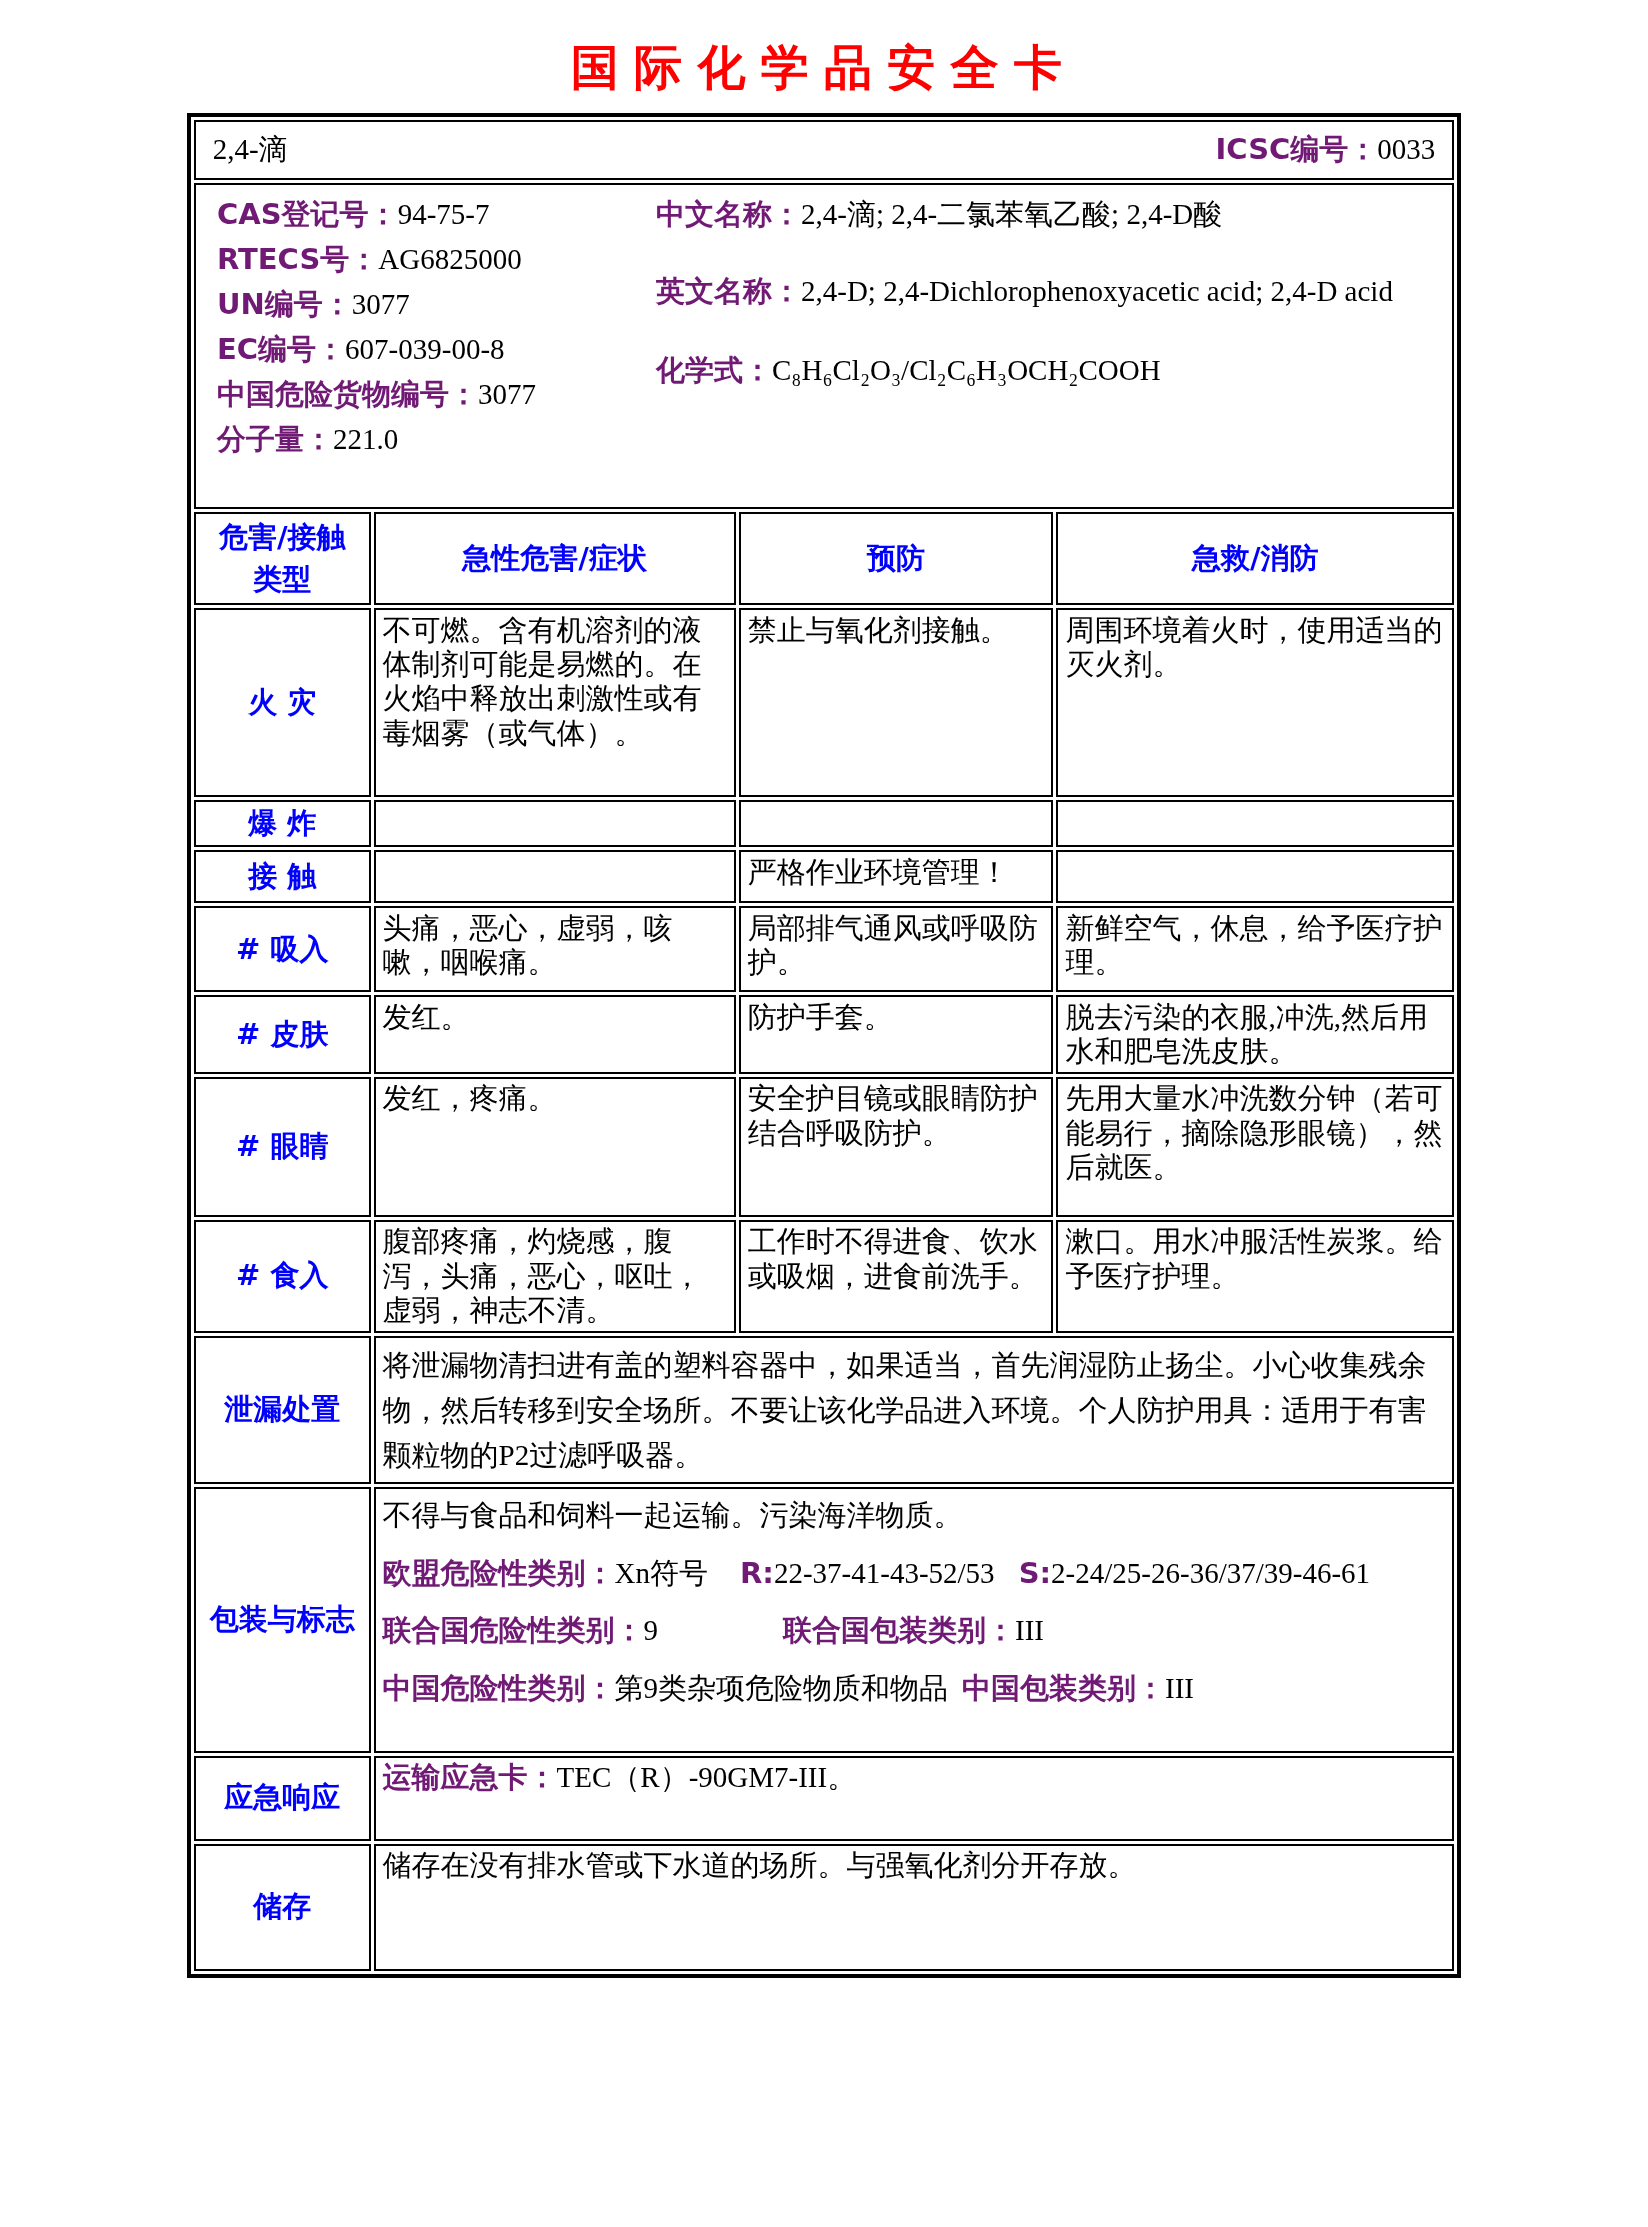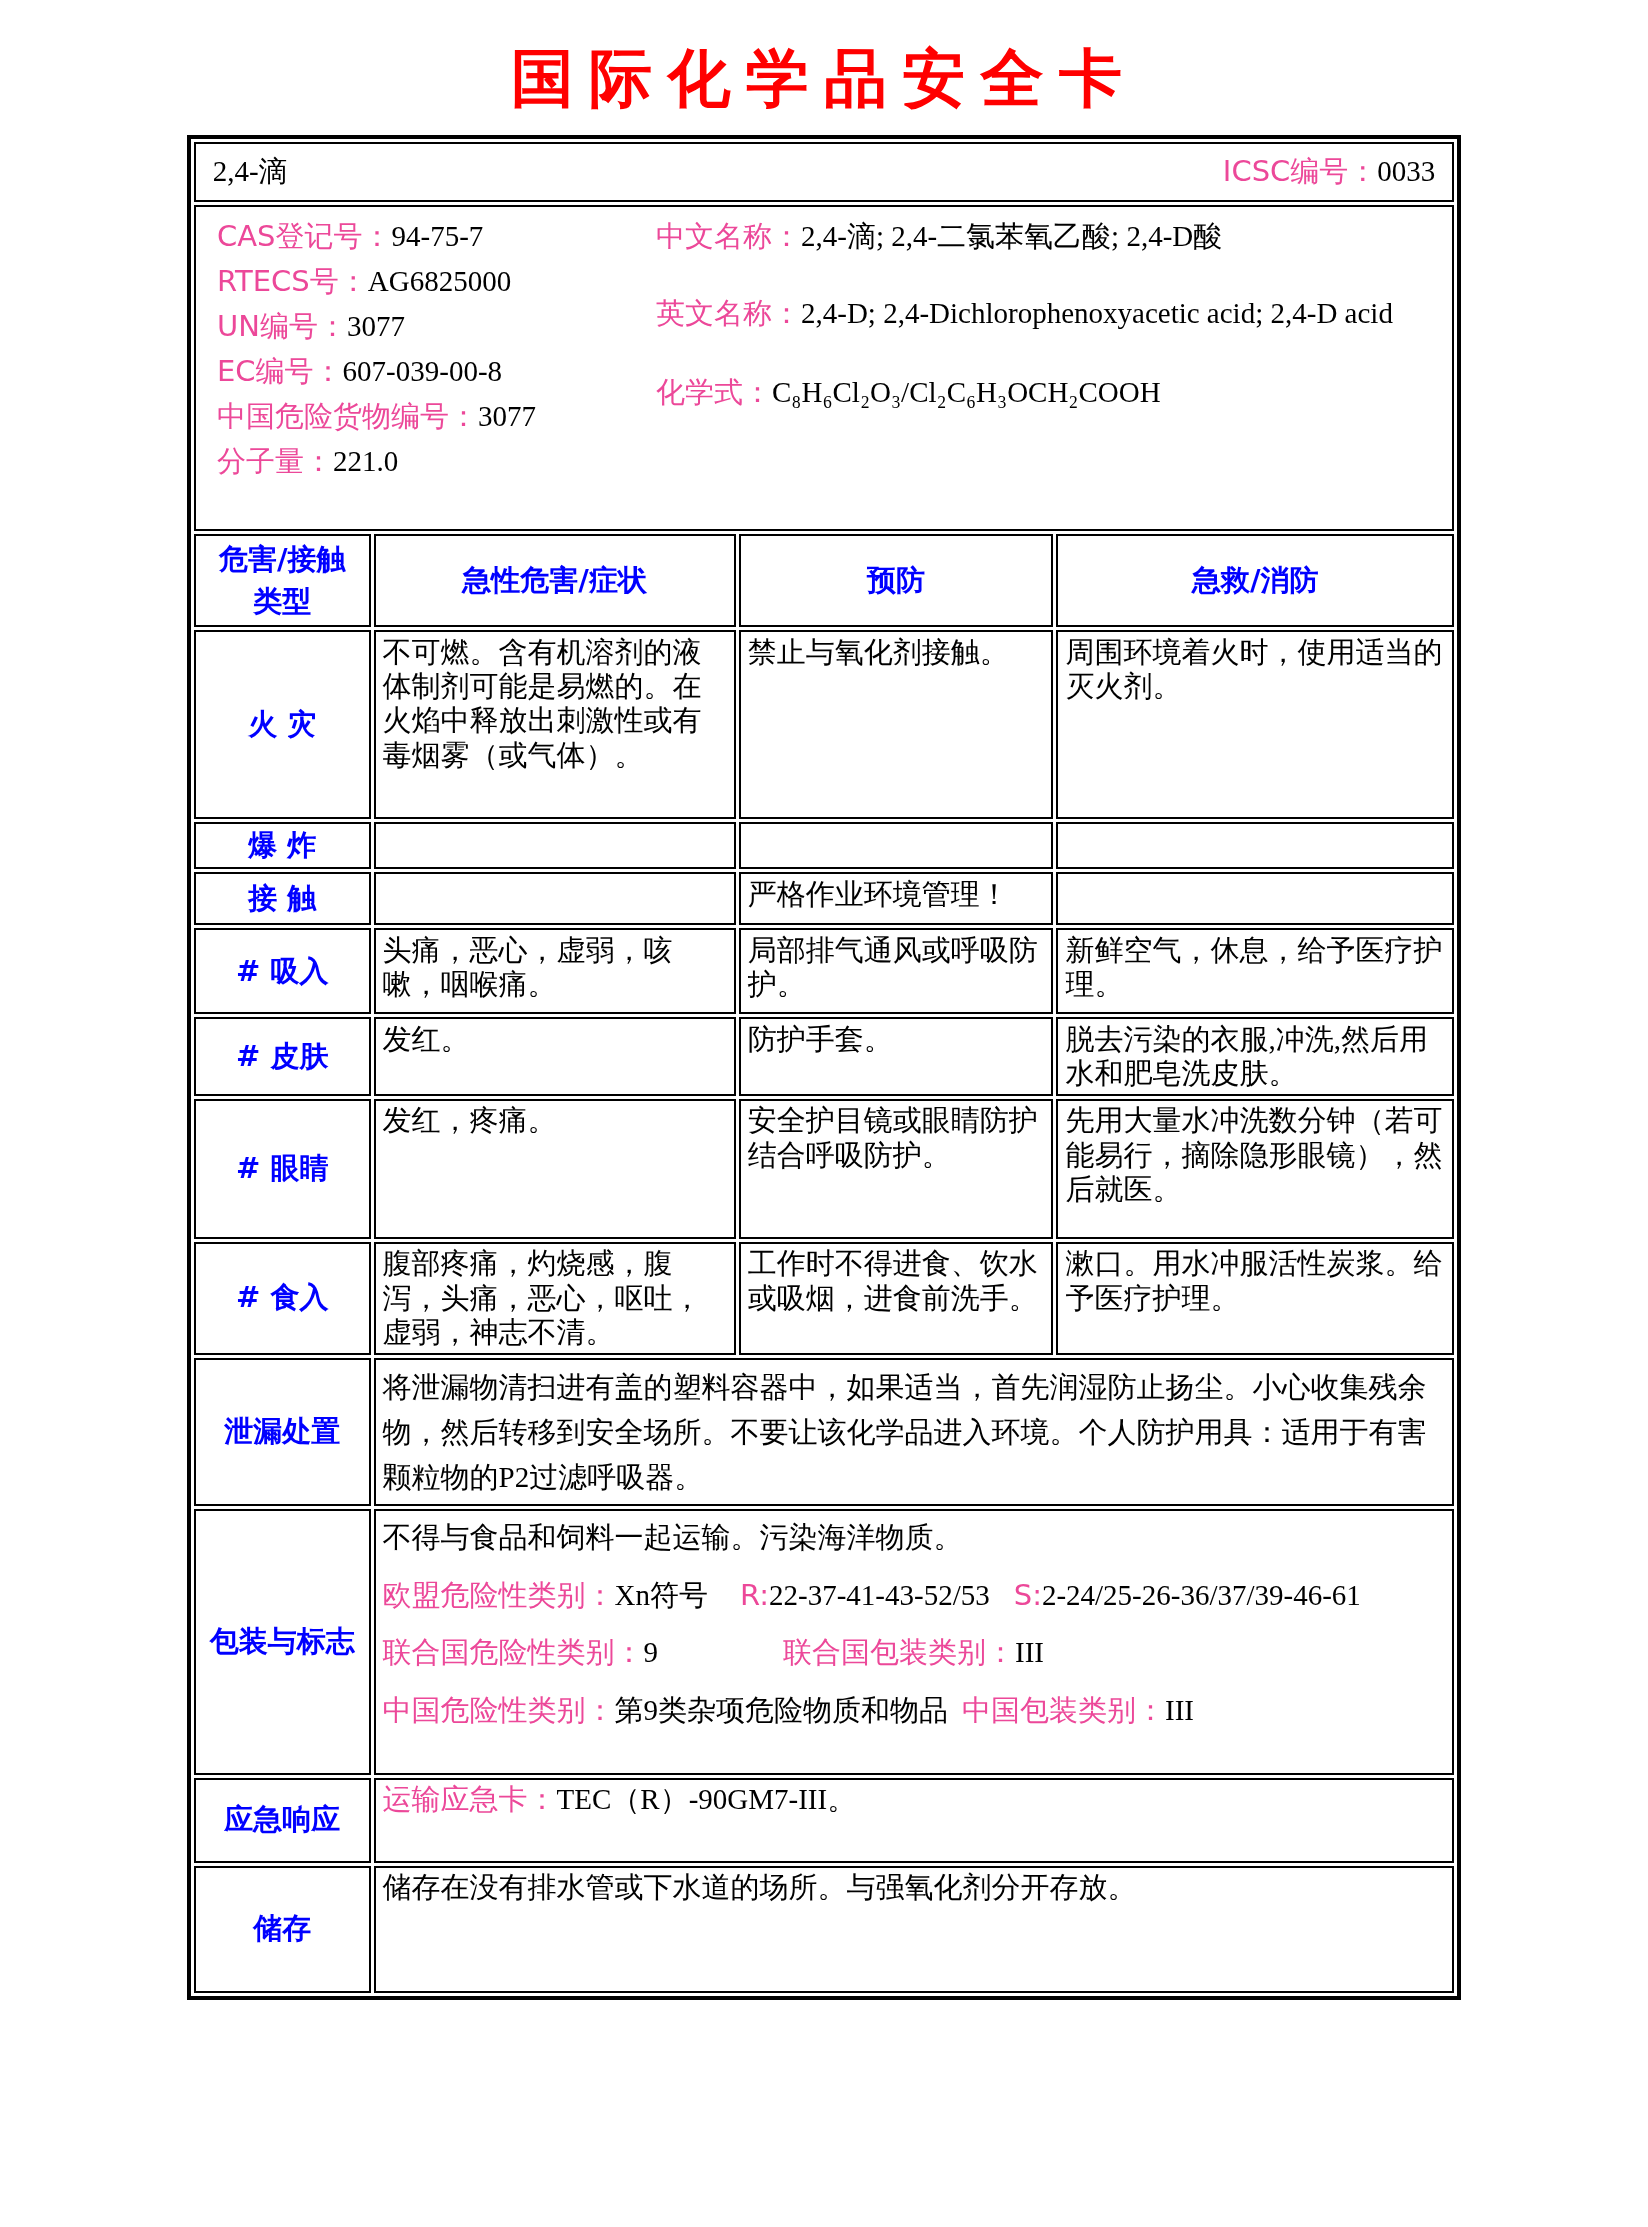--- a/index.html
+++ b/index.html
@@ -10,21 +10,21 @@
     font-family: "Liberation Serif", "DejaVu Serif", serif;
     font-size: 29px;
     color: #000000;
   }
   .page-title {
     margin: 36px 0 12.5px 0;
     text-align: center;
     color: #FF0000;
     font-family: "DejaVu Sans", "Liberation Sans", sans-serif;
     font-weight: bold;
-    font-size: 63px;
+    font-size: 48px;
     letter-spacing: 15.3px;
   }
   table.card {
     margin-left: 187px;
     width: 1274px;
     table-layout: fixed;
     border-collapse: separate;
     border-spacing: 3.5px;
     border: 4.2px solid #000;
     background: #fff;
@@ -34,22 +34,22 @@
   col.c3 { width: 312px; }
   col.c4 { width: 394px; }
   td {
     border: 2.1px solid #000;
     padding: 2.8px 7px;
     vertical-align: top;
     line-height: 1.18;
     overflow: hidden;
   }
   .lbl {
-    color: #ec4899;
-    font-weight: normal;
+    color: #701a75;
+    font-weight: bold;
     font-family: "DejaVu Sans", "Liberation Sans", sans-serif;
   }
   .name-row {
     display: flex;
     justify-content: space-between;
     align-items: center;
     padding: 0 9.7px;
   }
   td.name-cell { vertical-align: middle; height: 60px; }
   td.info-cell { padding: 7px 21px; }

